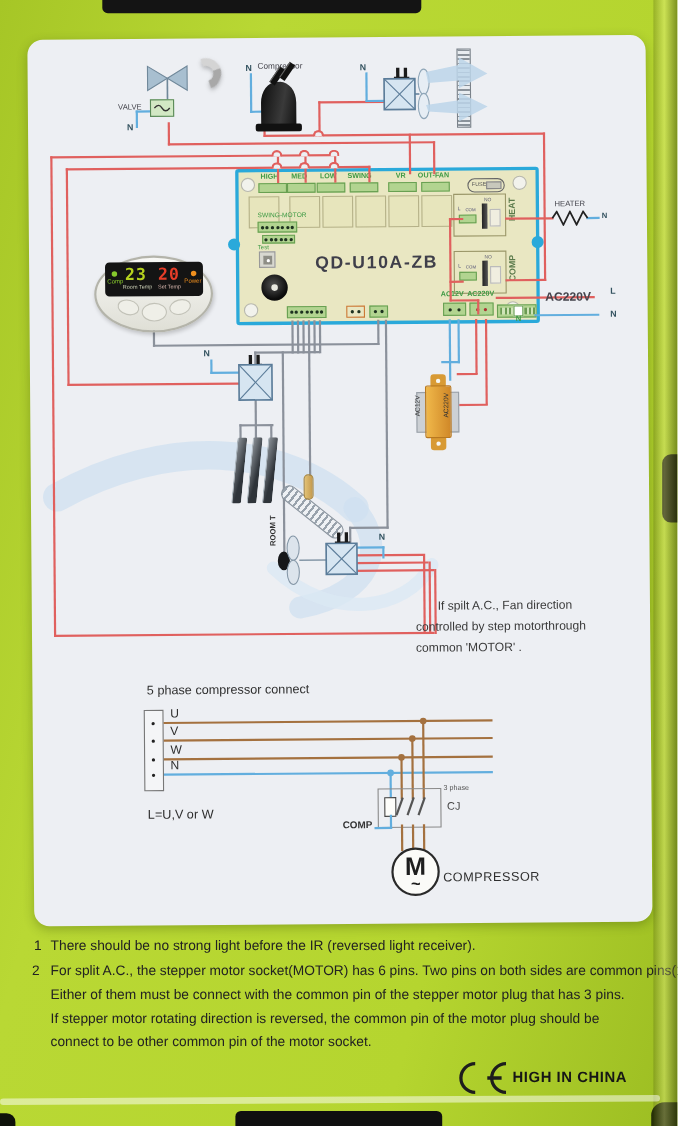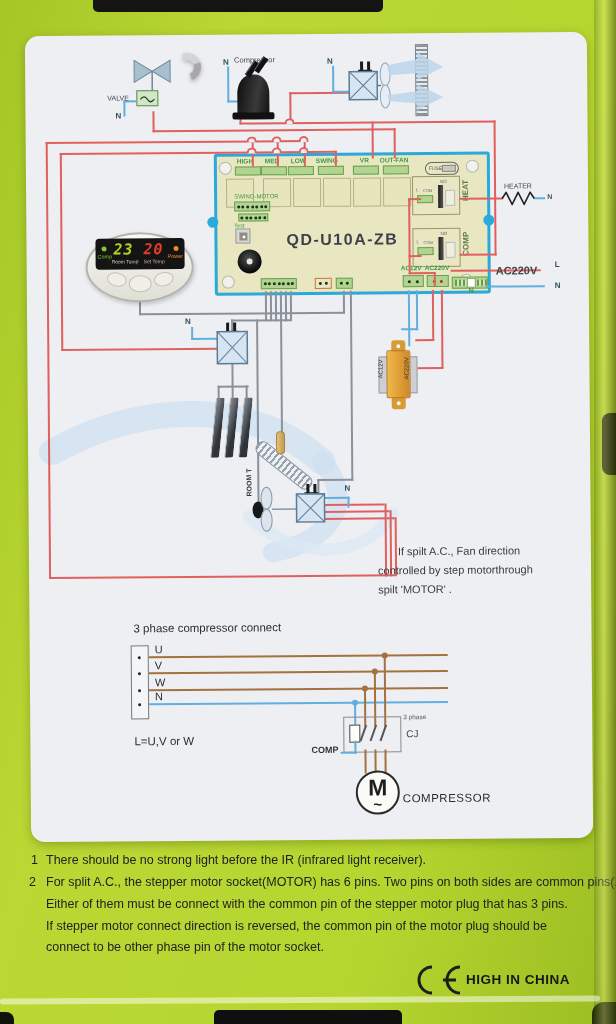--- a/index.html
+++ b/index.html
@@ -19,21 +19,21 @@
   .pins{display:flex;align-items:center;justify-content:space-evenly;height:100%}
   .pin{width:3px;height:3px;background:#1e3220;border-radius:50%}
   .hop{position:absolute;width:10px;height:6px;border:2px solid #e0605e;border-bottom:none;
        border-radius:6px 6px 0 0;background:#edeff3;box-sizing:border-box}
   .tilt{position:absolute;left:0;top:0;width:616px;height:1024px;transform:rotate(-0.45deg);transform-origin:308px 437px}
   .paper{position:absolute;left:28px;top:34px;width:562px;height:806px;background:#edeff3;border-radius:14px;
          box-shadow:0 3px 10px rgba(40,60,0,.3)}
   .motor-svg{position:absolute}
   .blade{position:absolute;width:8px;height:60px;border-radius:2px;border-left:1px solid #aab4bc;
          background:linear-gradient(100deg,#8a9096,#2f343a 65%);transform:skewX(-6deg)}
-  .seg{font-family:"DejaVu Sans Mono",monospace;font-weight:bold;font-style:italic;letter-spacing:1px}
+  .seg{font-family:"DejaVu Sans Mono",monospace;font-weight:bold;letter-spacing:1px}
 </style>
 </head>
 <body>
 
 <div id="stage">
 
   <div class="tilt">
     <div class="paper"></div>
 
     <svg style="position:absolute;left:0;top:0" width="616" height="1024">
@@ -349,23 +349,23 @@
       <rect x="52" y="6" width="3" height="9" fill="#1a1a1a"></rect>
         <rect x="59" y="6" width="3" height="9" fill="#1a1a1a"></rect>
       <line x1="50" y1="15" x2="64" y2="15" stroke="#1a1a1a" stroke-width="1.5"></line>
       <rect x="42" y="16" width="28" height="28" fill="#d6e5f1" stroke="#5b7c99" stroke-width="1.5"></rect>
       <line x1="42" y1="16" x2="70" y2="44" stroke="#5b7c99" stroke-width="1"></line>
       <line x1="70" y1="16" x2="42" y2="44" stroke="#5b7c99" stroke-width="1"></line>
     </svg>
 
     <span class="lb" style="left:397px;top:546px;font-size:11px;color:#3a3a3a">If spilt A.C., Fan direction</span>
     <span class="lb" style="left:377px;top:565px;font-size:11px;color:#3a3a3a">controlled by step motorthrough</span>
-    <span class="lb" style="left:377px;top:584px;font-size:11px;color:#3a3a3a">spilt   'MOTOR' .</span>
-
-    <span class="lb" style="left:132px;top:621px;font-size:11.5px;color:#2e2e2e">3 phase compressor connect</span>
+    <span class="lb" style="left:377px;top:584px;font-size:11px;color:#3a3a3a">common   'MOTOR' .</span>
+
+    <span class="lb" style="left:132px;top:621px;font-size:11.5px;color:#2e2e2e">5 phase compressor connect</span>
     <div style="position:absolute;left:129px;top:644px;width:18px;height:74px;background:#f4f5f7;border:1px solid #777;box-sizing:border-box">
       <div style="position:absolute;left:6px;top:10px;width:3px;height:3px;background:#222;border-radius:50%"></div>
       <div style="position:absolute;left:6px;top:26px;width:3px;height:3px;background:#222;border-radius:50%"></div>
       <div style="position:absolute;left:6px;top:43px;width:3px;height:3px;background:#222;border-radius:50%"></div>
       <div style="position:absolute;left:6px;top:57px;width:3px;height:3px;background:#222;border-radius:50%"></div>
     </div>
     <span class="lb" style="left:153px;top:642px;font-size:11px;color:#2e2e2e">U</span>
     <span class="lb" style="left:153px;top:658px;font-size:11px;color:#2e2e2e">V</span>
     <span class="lb" style="left:153px;top:675px;font-size:11px;color:#2e2e2e">W</span>
     <span class="lb" style="left:153px;top:689px;font-size:11px;color:#2e2e2e">N</span>
@@ -400,26 +400,26 @@
     <div style="position:absolute;left:353px;top:771px;width:44px;height:44px;border:2px solid #2a2a2a;border-radius:50%;background:#fbfbf8;box-sizing:border-box;text-align:center">
       <span style="font-family:'Liberation Sans',sans-serif;font-size:23px;font-weight:bold;color:#1e1e1e;line-height:30px;display:block">M</span>
       <span style="font-family:'Liberation Sans',sans-serif;font-size:15px;font-weight:bold;color:#1e1e1e;line-height:4px;display:block">~</span>
     </div>
     <span class="lb" style="left:400px;top:793px;font-size:11.5px;color:#2e2e2e;letter-spacing:.5px">COMPRESSOR</span>
   </div>
 
   <div style="position:absolute;left:0;top:848px;width:616px">
     <div style="position:relative">
       <span class="lb" style="left:31px;top:6px;font-size:12.5px;color:#222">1</span>
-      <span class="lb" style="left:46px;top:6px;font-size:12.5px;color:#222">There should be no strong light before the IR (infrared light receiver).</span>
+      <span class="lb" style="left:46px;top:6px;font-size:12.5px;color:#222">There should be no strong light before the IR (reversed light receiver).</span>
       <span class="lb" style="left:29px;top:28px;font-size:12.5px;color:#222">2</span>
       <span class="lb" style="left:46px;top:28px;font-size:12.5px;color:#222">For split A.C., the stepper motor socket(MOTOR) has 6 pins. Two pins on both sides are common pins(12V).</span>
       <span class="lb" style="left:46px;top:50px;font-size:12.5px;color:#222">Either of them must be connect with the common pin of the stepper motor plug that has 3 pins.</span>
-      <span class="lb" style="left:46px;top:72px;font-size:12.5px;color:#222">If stepper motor connect direction is reversed, the common pin of the motor plug should be</span>
-      <span class="lb" style="left:46px;top:93px;font-size:12.5px;color:#222">connect to be other phase pin of the motor socket.</span>
+      <span class="lb" style="left:46px;top:72px;font-size:12.5px;color:#222">If stepper motor rotating direction is reversed, the common pin of the motor plug should be</span>
+      <span class="lb" style="left:46px;top:93px;font-size:12.5px;color:#222">connect to be other common pin of the motor socket.</span>
     </div>
   </div>
 
   <svg style="position:absolute;left:410px;top:963px" width="56" height="34">
     <path d="M 22 4 A 13 13 0 1 0 22 30" stroke="#1d1d1d" stroke-width="3" fill="none"></path>
     <path d="M 50 4 A 13 13 0 1 0 50 30" stroke="#1d1d1d" stroke-width="3" fill="none"></path>
     <line x1="33" y1="17" x2="46" y2="17" stroke="#1d1d1d" stroke-width="3"></line>
   </svg>
   <span class="lb" style="left:466px;top:973px;font-size:13.5px;font-weight:bold;color:#161616;letter-spacing:.5px">HIGH IN CHINA</span>
 

